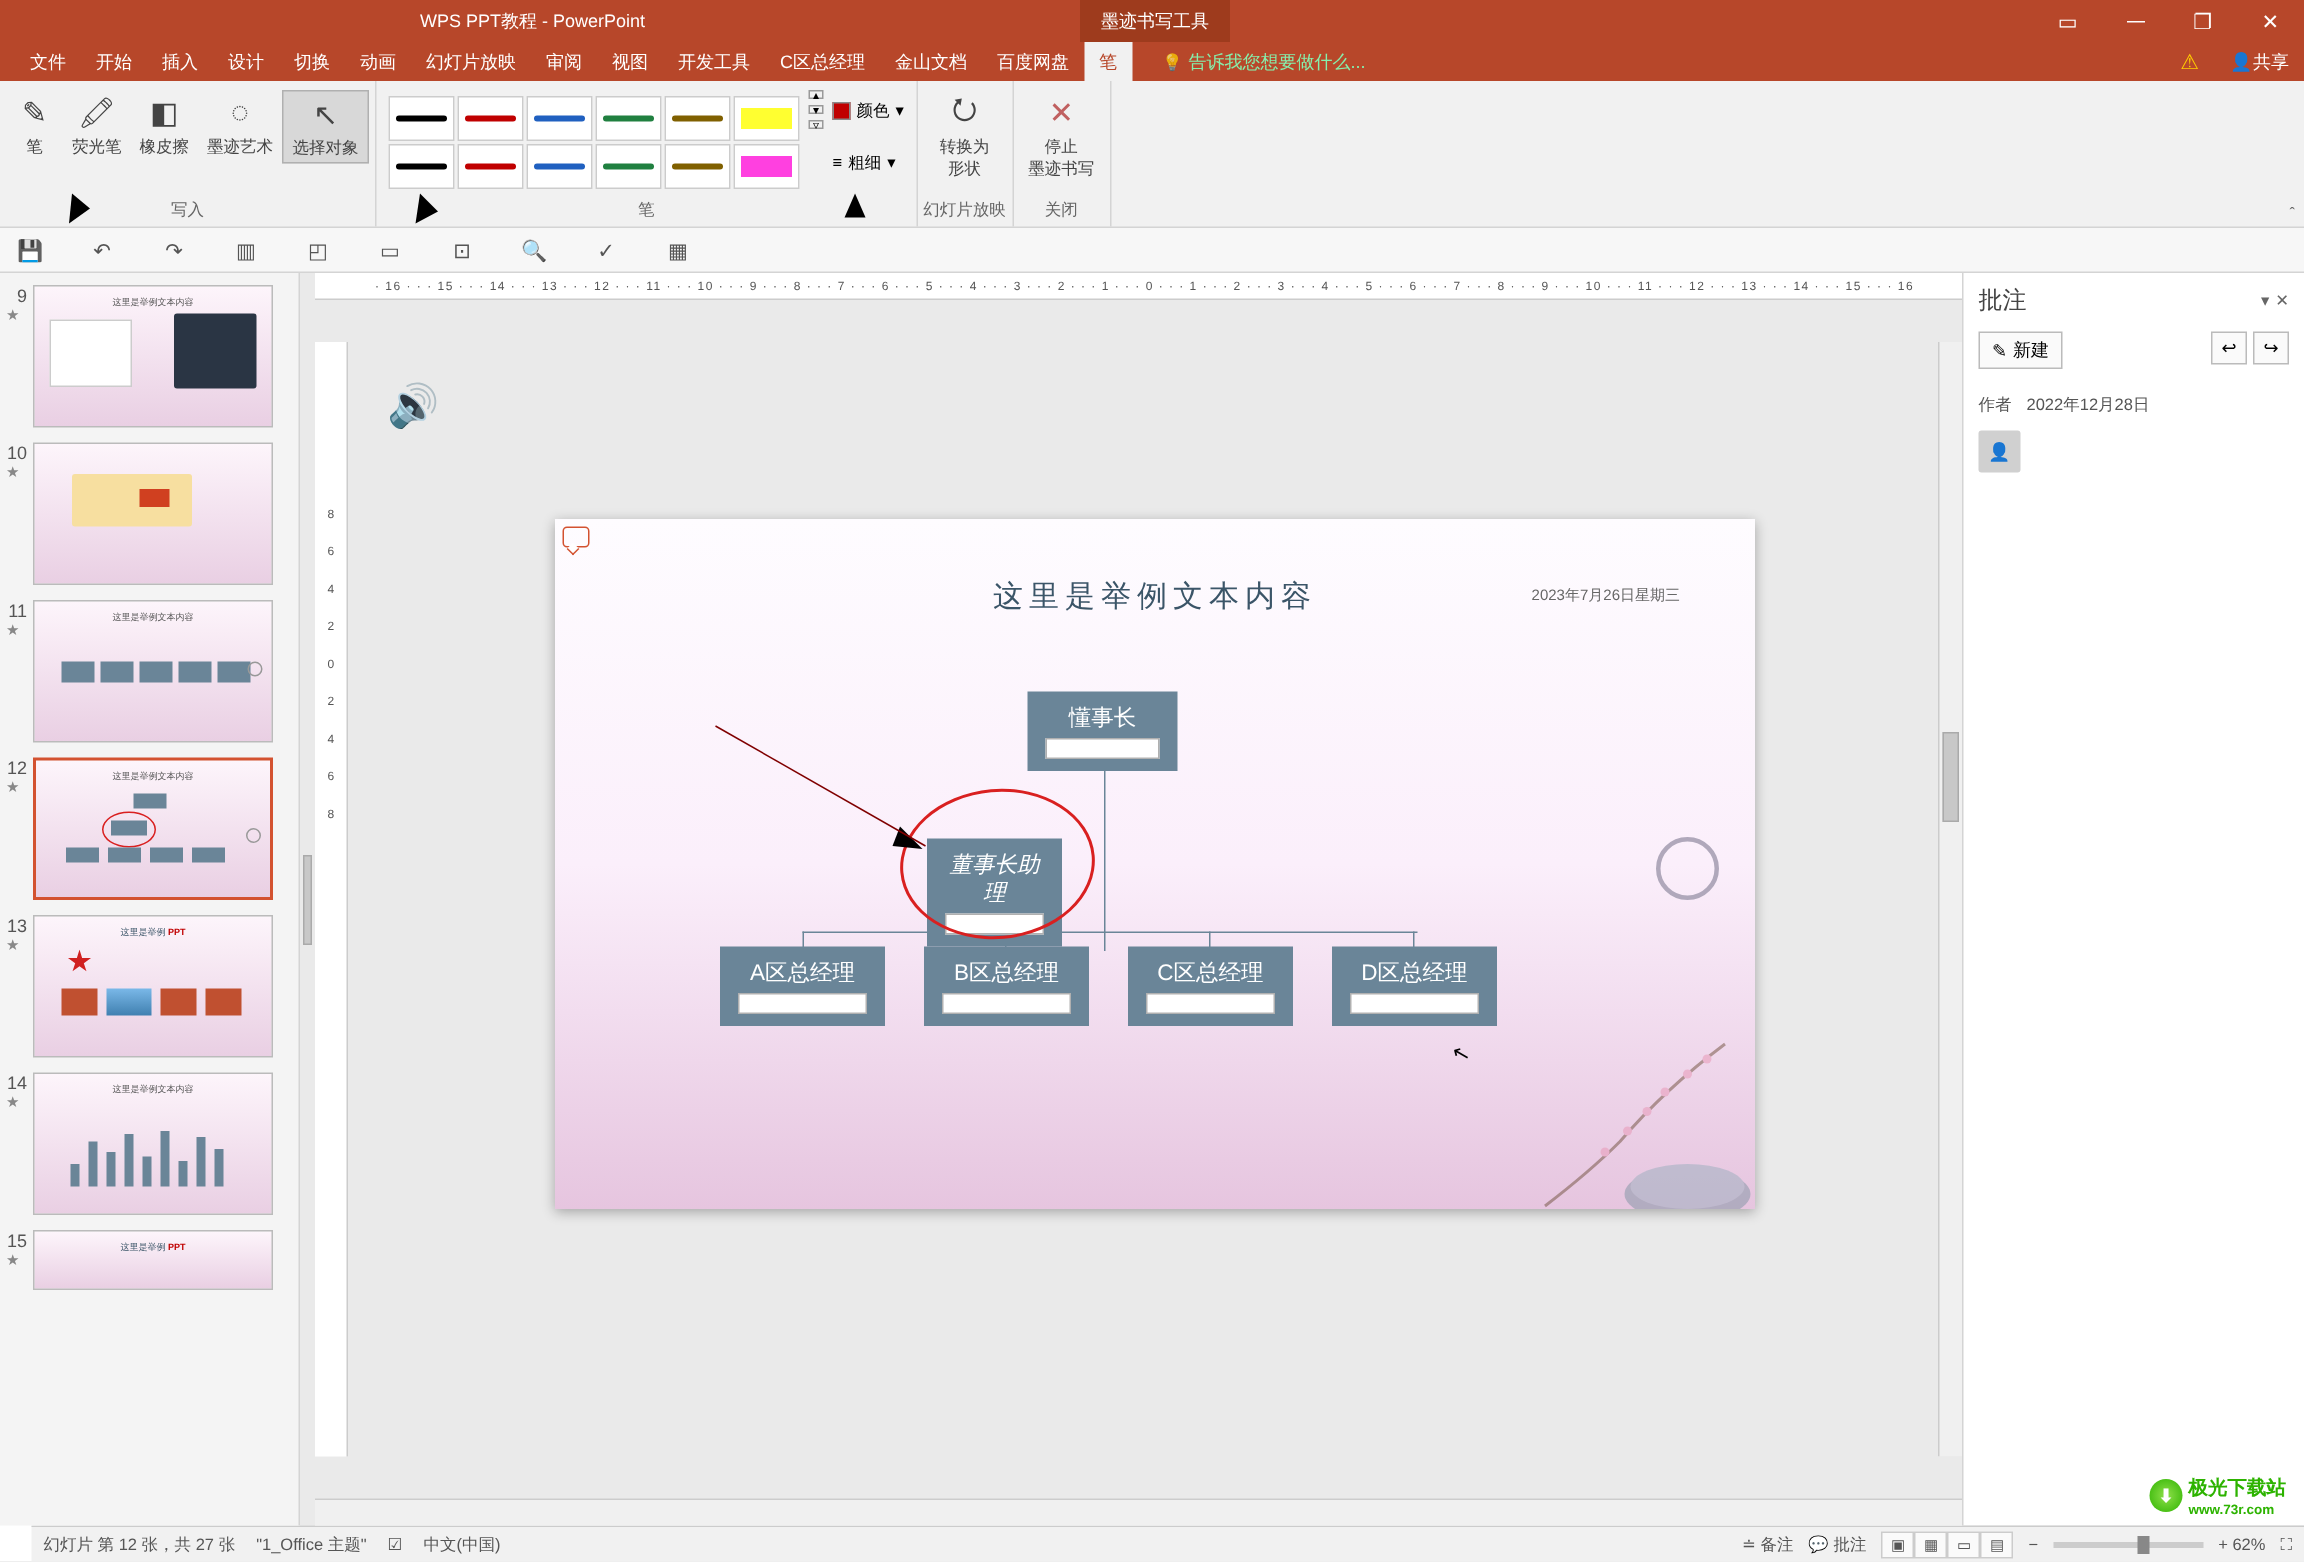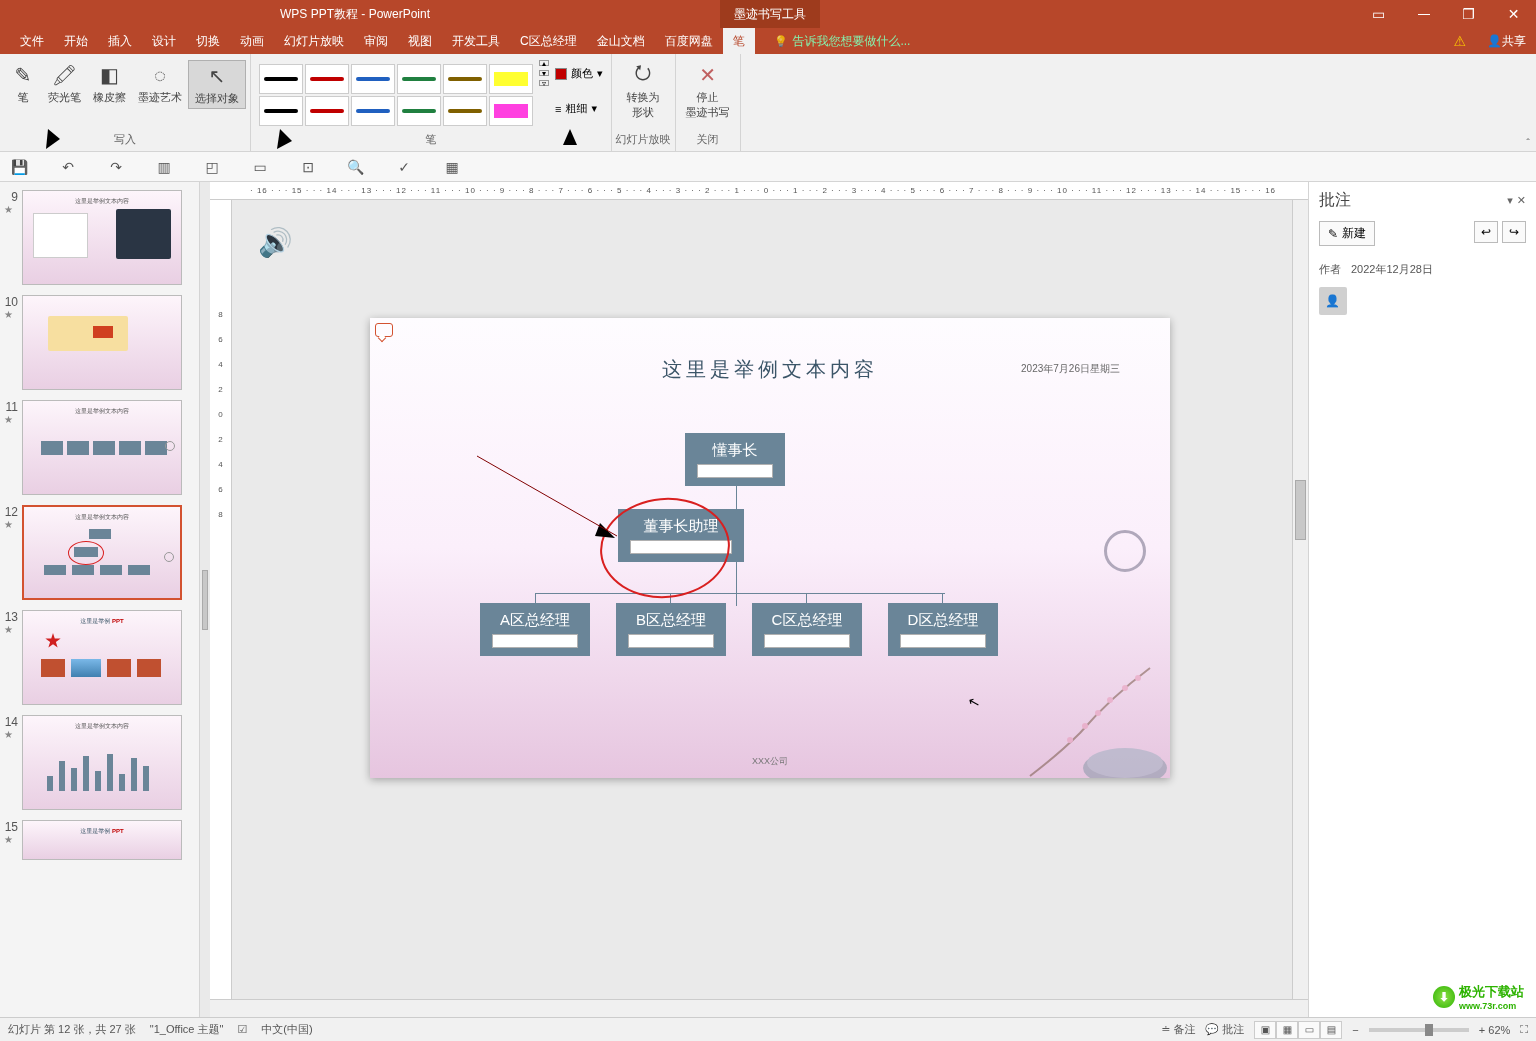--- a/index.html
+++ b/index.html
@@ -55,40 +55,40 @@
 
 .slide-panel { width: 200px; background: #f4f4f4; border-right: 1px solid #d4d4d4; overflow-y: auto; position: relative; }
 .slide-thumb-row { display: flex; padding: 8px 6px 2px 4px; }
 .slide-num { width: 18px; font-size: 12px; color: #555; text-align: right; padding-right: 4px; }
 .slide-star { font-size: 10px; color: #888; }
 .slide-thumb { width: 160px; height: 95px; background: linear-gradient(180deg,#fdf5fb,#e9cfe3); border: 1px solid #bbb; position: relative; overflow: hidden; }
 .slide-thumb.active { border: 2px solid #d35230; }
 .slide-thumb .mini-title { position: absolute; top: 6px; left: 0; right: 0; text-align: center; font-size: 6px; color: #555; }
 
 
-.editor { flex: 1; display: flex; flex-direction: column; background: #eaeaea; min-width: 0; position: relative; }
+.editor { flex: 1; display: flex; flex-direction: column; background: #eaeaea; min-width: 0; position: relative; gap: 28px; }
 .ruler-h { height: 18px; background: #fff; border-bottom: 1px solid #ccc; font-size: 8px; color: #555; display: flex; align-items: center; padding-left: 40px; letter-spacing: 1px; overflow: hidden; white-space: nowrap; }
 .editor-body { flex: 1; display: flex; min-height: 0; }
 .ruler-v { width: 22px; background: #fff; border-right: 1px solid #ccc; font-size: 8px; color: #555; display: flex; flex-direction: column; align-items: center; padding-top: 110px; gap: 16px; }
 .canvas-wrap { flex: 1; overflow: auto; position: relative; display: flex; justify-content: center; padding: 18px; }
 .slide-canvas { width: 800px; height: 460px; background: linear-gradient(180deg,#fefcff 0%,#fbeffb 50%,#e6c5df 100%); box-shadow: 0 2px 8px rgba(0,0,0,0.3); position: relative; margin-top: 100px; }
 .speaker-icon { position: absolute; left: 26px; top: 26px; color: #bfbfbf; font-size: 28px; }
 .comment-icon { position: absolute; left: 5px; top: 5px; width: 18px; height: 14px; border: 1.5px solid #d35230; border-radius: 3px; }
 .comment-icon::after { content:""; position:absolute; left:3px; bottom:-5px; width:5px; height:5px; border-left:1.5px solid #d35230; border-bottom:1.5px solid #d35230; transform: rotate(-45deg); background:#fff;}
 
 .slide-title { position: absolute; top: 38px; left: 0; right: 0; text-align: center; font-size: 20px; color: #3b5568; letter-spacing: 4px; }
 .slide-date { position: absolute; top: 44px; right: 50px; font-size: 10px; color: #666; }
 .slide-footer { position: absolute; bottom: 10px; left: 0; right: 0; text-align: center; font-size: 9px; color: #777; }
 
 
 .org { position: absolute; top: 115px; left: 110px; width: 560px; }
 .node { background: #6a8598; color: #fff; font-size: 15px; padding: 8px 12px; text-align: center; position: absolute; }
 .node .sub { background: #fff; height: 14px; margin-top: 4px; border: 1px solid #b0b0b0; }
 .n1 { left: 205px; top: 0; width: 100px; }
-.n2 { left: 138px; top: 76px; width: 126px; }
+.n2 { left: 138px; top: 98px; width: 90px; font-style: italic; }
 .n3 { left: 0; top: 170px; width: 110px; }
 .n4 { left: 136px; top: 170px; width: 110px; }
 .n5 { left: 272px; top: 170px; width: 110px; }
 .n6 { left: 408px; top: 170px; width: 110px; }
 .line { position: absolute; background: #6a8598; }
 .lv1 { left: 256px; top: 48px; width: 1px; height: 125px; }
 .lh1 { left: 55px; top: 160px; width: 410px; height: 1px; }
 .lv3 { left: 55px; top: 160px; width: 1px; height: 12px; }
 .lv4 { left: 190px; top: 160px; width: 1px; height: 12px; }
 .lv5 { left: 326px; top: 160px; width: 1px; height: 12px; }
@@ -116,21 +116,21 @@
 .comments-pane .hdr .title { font-size: 16px; color: #444; }
 .comments-pane .hdr .ctrls { display: flex; gap: 4px; font-size: 11px; color: #666; }
 .new-comment-row { display:flex; justify-content: space-between; margin-bottom: 16px;}
 .new-btn { border: 1px solid #bbb; padding: 3px 8px; font-size: 12px; background: #fafafa; cursor: pointer; display:flex; align-items:center; gap:4px;}
 .nav-btns { display:flex; gap:4px;}
 .nav-btns .nb { border:1px solid #bbb; width:24px; height:22px; display:flex; align-items:center; justify-content:center; cursor:pointer; background:#fafafa; font-size:12px;}
 .comment-meta { display:flex; gap:10px; font-size:11px; color:#555; margin-bottom:10px;}
 .avatar { width: 28px; height: 28px; background: #d0d0d0; border-radius: 2px; display:flex; align-items:center; justify-content:center; color:#888;}
 
 
-.statusbar { height: 24px; background: #f1f1f1; border-top: 1px solid #ccc; display: flex; align-items: center; font-size: 11px; color: #555; padding: 0 8px; justify-content: space-between; }
+.statusbar { height: 24px; background: #f1f1f1; border-top: 1px solid #ccc; display: flex; align-items: center; font-size: 11px; color: #555; padding: 0 8px; justify-content: space-between; margin-left: 21px; }
 .statusbar .left { display: flex; gap: 14px; align-items:center;}
 .statusbar .right { display: flex; gap: 10px; align-items: center; }
 .view-btns { display:flex; gap:0;}
 .view-btns div { width:22px; height:18px; border:1px solid #ccc; display:flex; align-items:center; justify-content:center; cursor:pointer; font-size:10px; background:#fafafa;}
 .zoom-slider { width:100px; height:4px; background:#ccc; position:relative;}
 .zoom-slider .thumb { position:absolute; left:56%; top:-4px; width:8px; height:12px; background:#888;}
 
 .vscroll { position:absolute; right:0; top:0; bottom:0; width:16px; background:#f0f0f0; border-left:1px solid #ccc;}
 .vscroll .vthumb { position:absolute; top:35%; left:2px; right:2px; height:60px; background:#c8c8c8; border:1px solid #aaa;}
 
@@ -417,21 +417,20 @@
             <div>4</div>
             <div>6</div>
             <div>8</div>
           </div>
         <div class="canvas-wrap">
           <div class="speaker-icon">🔊</div>
           <div class="slide-canvas">
             <div class="comment-icon"></div>
             <div class="slide-title">这里是举例文本内容</div>
             <div class="slide-date">2023年7月26日星期三</div>
-            <div class="slide-footer">XXX公司</div>
 
             <div class="org">
               <div class="line lv1"></div>
               <div class="line lh1"></div>
               <div class="line lv3"></div>
                 <div class="line lv4"></div>
                 <div class="line lv5"></div>
                 <div class="line lv6"></div>
               <div class="node n1"><span>懂事长</span><div class="sub"></div></div>
               <div class="node n2"><span>董事长助理</span><div class="sub"></div></div>

